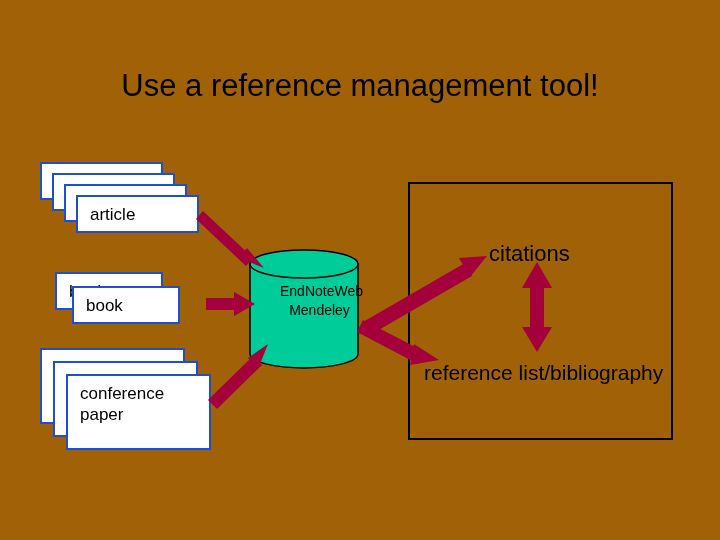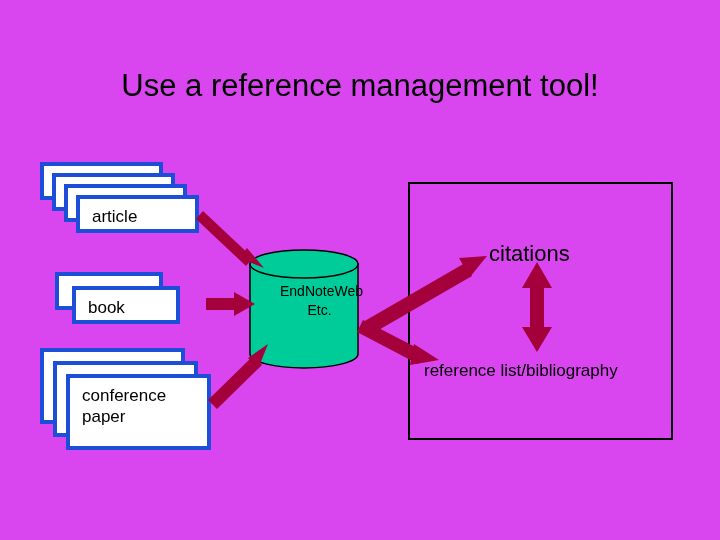--- a/index.html
+++ b/index.html
@@ -4,21 +4,21 @@
 <style>
   html, body {
     margin: 0;
     padding: 0;
     background: #ffffff;
   }
   #slide {
     position: relative;
     width: 720px;
     height: 540px;
-    background: #d946ef;
+    background: #a16207;
     overflow: hidden;
     font-family: "Liberation Sans", sans-serif;
   }
 
   
   #slide-title {
     position: absolute;
     left: 0;
     top: 68px;
     width: 720px;
@@ -31,21 +31,21 @@
     font-family: "Liberation Sans", sans-serif;
   }
 
   
   .stack {
     position: absolute;
   }
   .doc-card {
     position: absolute;
     background: #ffffff;
-    border: 4px solid #1d4ed8;
+    border: 2px solid #1d4ed8;
     box-sizing: border-box;
     color: #000000;
     font-size: 17px;
     line-height: 21px;
     font-family: "Liberation Sans", sans-serif;
     padding: 7px 0 0 12px;
     overflow: hidden;
   }
   .doc-card .doc-line {
     display: block;
@@ -124,21 +124,21 @@
     top: 241px;
     font-size: 22px;
     color: #000000;
     font-family: "Liberation Sans", sans-serif;
     white-space: nowrap;
   }
   #reflist-label {
     position: absolute;
     left: 424px;
     top: 361px;
-    font-size: 17px;
+    font-size: 21px;
     color: #000000;
     font-family: "Liberation Sans", sans-serif;
     white-space: nowrap;
     text-align: right;
   }
 
   
   #arrow-layer {
     position: absolute;
     left: 0;
@@ -196,21 +196,21 @@
 
   <div id="outcome-panel"></div>
 
   <div id="cylinder">
     <svg width="110" height="120" viewBox="0 0 110 120" xmlns="http://www.w3.org/2000/svg">
       <path d="M1,15 L1,105 A54,14 0 0 0 109,105 L109,15 Z" fill="#00CC99" stroke="#000000" stroke-width="1.5"></path>
       <ellipse cx="55" cy="15" rx="54" ry="14" fill="#00CC99" stroke="#000000" stroke-width="1.5"></ellipse>
     </svg>
     <div id="cylinder-label">
       <span>EndNoteWeb</span>
-      <span>Etc.</span>
+      <span>Mendeley</span>
     </div>
   </div>
 
   <div id="citations-label">citations</div>
   <div id="reflist-label">reference list/bibliography</div>
 
   <svg id="arrow-layer" viewBox="0 0 720 540" xmlns="http://www.w3.org/2000/svg">
 
     <g>
       <path d="M203,211 L253,258 L246,266 L196,219 Z" fill="#A3003C"></path>

